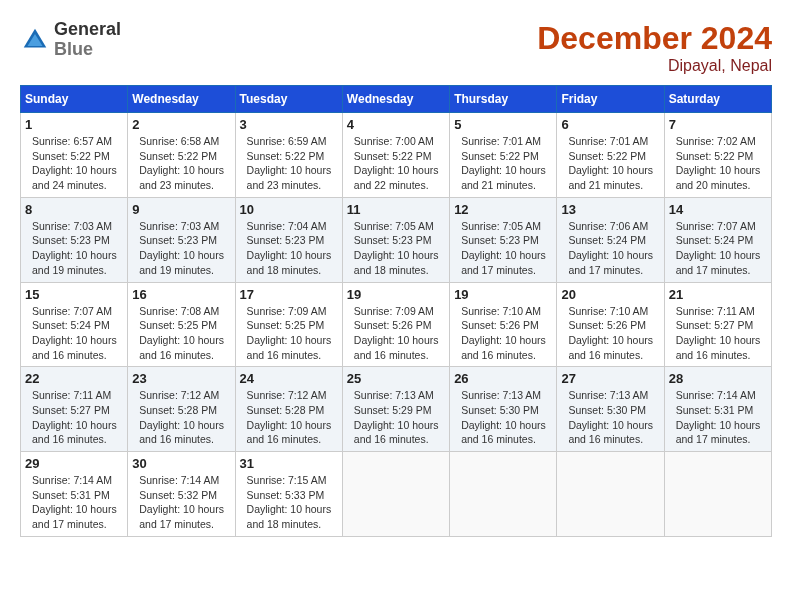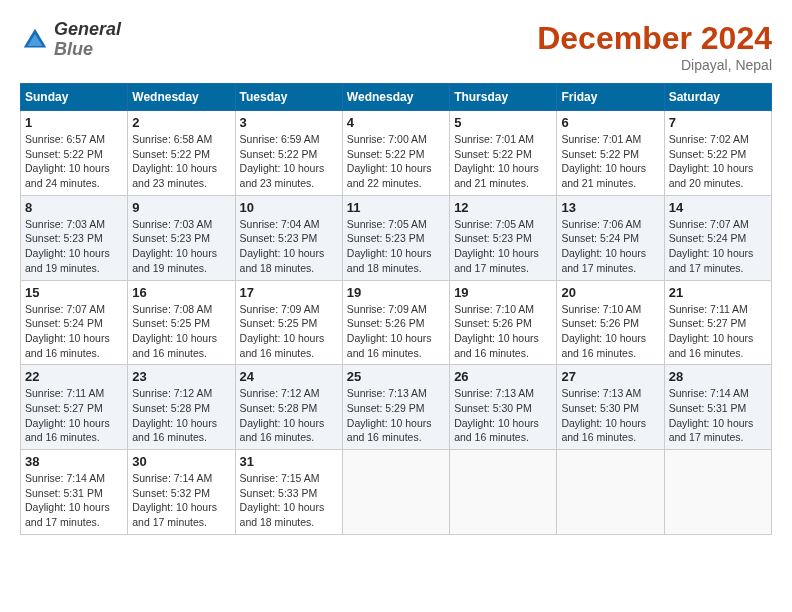--- a/index.html
+++ b/index.html
@@ -12,21 +12,20 @@
     }
     .header {
       display: flex;
       justify-content: space-between;
       align-items: flex-start;
       margin-bottom: 10px;
     }
     .logo {
       display: flex;
       align-items: center;
-      font-style: italic;
     }
     .logo-text {
       display: flex;
       flex-direction: column;
       font-size: 18px;
       font-weight: bold;
       color: #333;
       line-height: 1.1;
     }
     .logo-text .general { color: #333; }
@@ -38,31 +37,31 @@
     }
     .title-block {
       text-align: right;
     }
     .month-title {
       font-size: 32px;
       font-weight: bold;
       color: #c2410c;
     }
     .location {
-      font-size: 14px;
-      color: #737373;
+      font-size: 16px;
+      color: #7f1d1d;
       text-align: right;
     }
     .calendar {
       width: 100%;
       border-collapse: collapse;
       font-size: 11px;
     }
     .calendar thead th {
-      background: #0369a1;
+      background: #1d4ed8;
       color: #fff;
       padding: 6px 4px;
       text-align: left;
       font-size: 12px;
       font-weight: bold;
       border: 1px solid #1a6bb5;
     }
     .calendar tbody td {
       border: 1px solid #ccc;
       vertical-align: top;
@@ -80,20 +79,21 @@
       font-size: 13px;
       font-weight: bold;
       color: #222;
       display: block;
       margin-bottom: 2px;
     }
     .day-info {
       font-size: 10.5px;
       color: #333;
       line-height: 1.4;
+      margin-left: 7px;
     }
     .empty-cell {
       background: #f9f9f9 !important;
     }
   </style>
 </head>
 <body>
 
 <div class="header">
   <div class="logo">
@@ -245,21 +245,21 @@
         <div class="day-info">Sunrise: 7:13 AM<br>Sunset: 5:30 PM<br>Daylight: 10 hours and 16 minutes.</div>
       </td>
       <td>
         <span class="day-num">28</span>
         <div class="day-info">Sunrise: 7:14 AM<br>Sunset: 5:31 PM<br>Daylight: 10 hours and 17 minutes.</div>
       </td>
     </tr>
 
     <tr>
       <td>
-        <span class="day-num">38</span>
+        <span class="day-num">29</span>
         <div class="day-info">Sunrise: 7:14 AM<br>Sunset: 5:31 PM<br>Daylight: 10 hours and 17 minutes.</div>
       </td>
       <td>
         <span class="day-num">30</span>
         <div class="day-info">Sunrise: 7:14 AM<br>Sunset: 5:32 PM<br>Daylight: 10 hours and 17 minutes.</div>
       </td>
       <td>
         <span class="day-num">31</span>
         <div class="day-info">Sunrise: 7:15 AM<br>Sunset: 5:33 PM<br>Daylight: 10 hours and 18 minutes.</div>
       </td>

